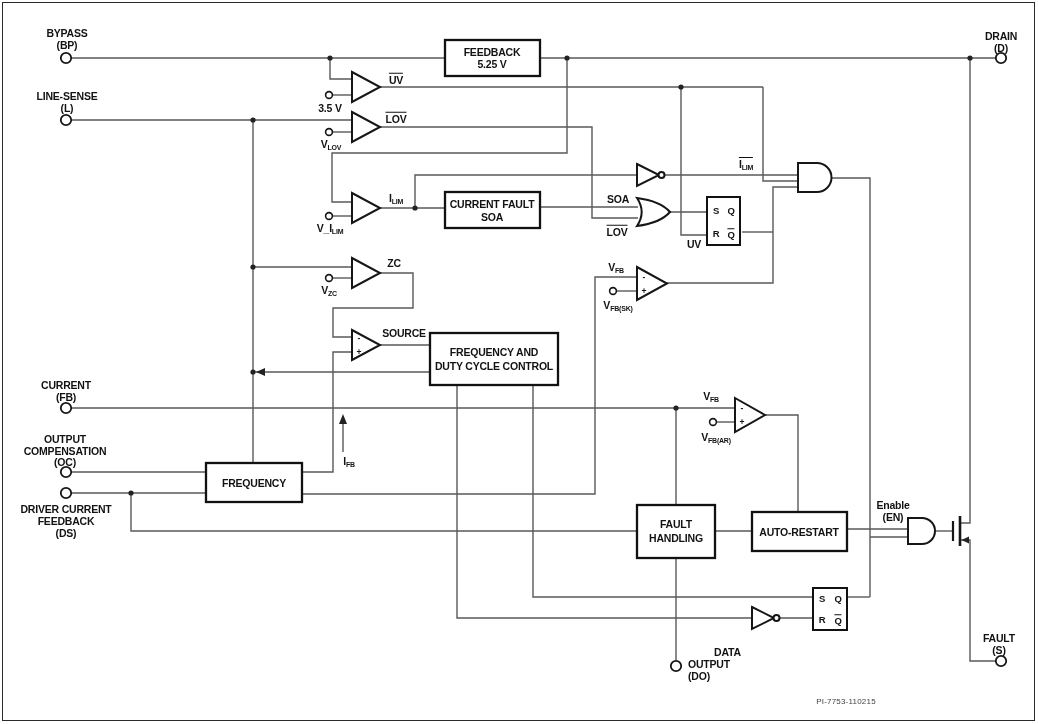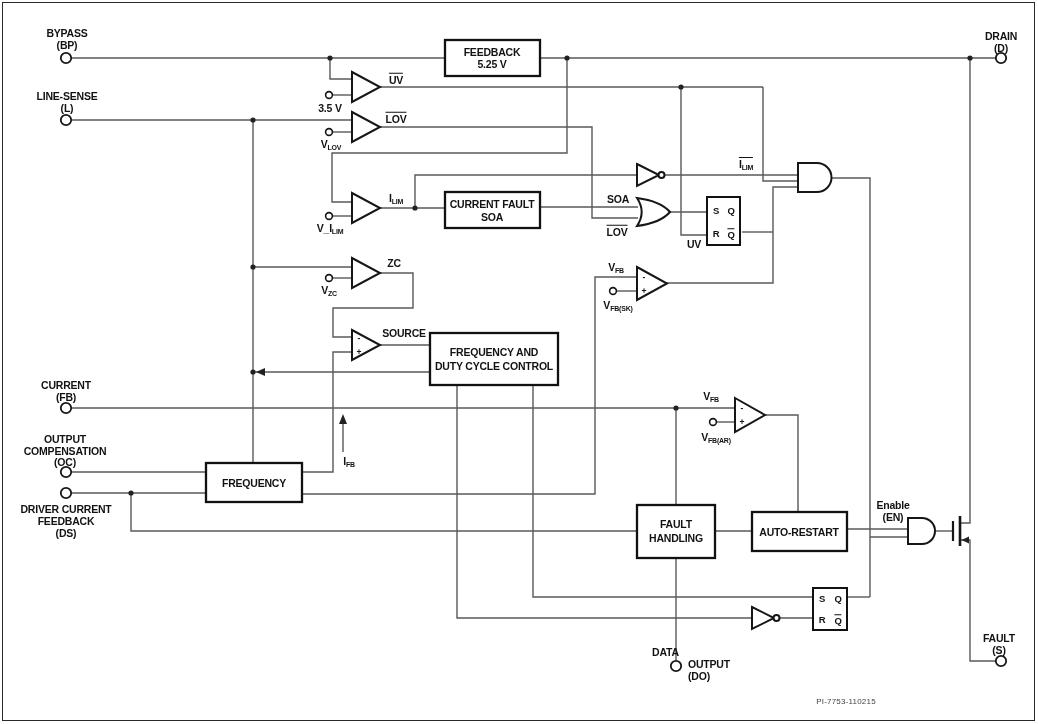--- a/index.html
+++ b/index.html
@@ -155,21 +155,21 @@
   <div class="lbl" style="left:65px;top:451px">COMPENSATION</div>
   <div class="lbl" style="left:65px;top:462px">(OC)</div>
   <div class="lbl" style="left:66px;top:509px">DRIVER CURRENT</div>
   <div class="lbl" style="left:66px;top:521px">FEEDBACK</div>
   <div class="lbl" style="left:66px;top:533px">(DS)</div>
 
   <div class="lbl" style="left:1001px;top:36px">DRAIN</div>
   <div class="lbl" style="left:1001px;top:48px">(D)</div>
   <div class="lbl" style="left:999px;top:638px">FAULT</div>
   <div class="lbl" style="left:999px;top:650px">(S)</div>
-  <div class="lbl la" style="left:652px;top:652px">DATA</div>
+  <div class="lbl la" style="left:714px;top:652px">DATA</div>
   <div class="lbl la" style="left:688px;top:664px">OUTPUT</div>
   <div class="lbl la" style="left:688px;top:676px">(DO)</div>
   <div class="lbl" style="left:893px;top:505px">Enable</div>
   <div class="lbl" style="left:893px;top:517px">(EN)</div>
 
   <div class="lbl" style="left:492px;top:52px">FEEDBACK</div>
   <div class="lbl" style="left:492px;top:64px">5.25 V</div>
   <div class="lbl" style="left:492px;top:204px">CURRENT FAULT</div>
   <div class="lbl" style="left:492px;top:217px">SOA</div>
   <div class="lbl" style="left:494px;top:352px">FREQUENCY AND</div>

